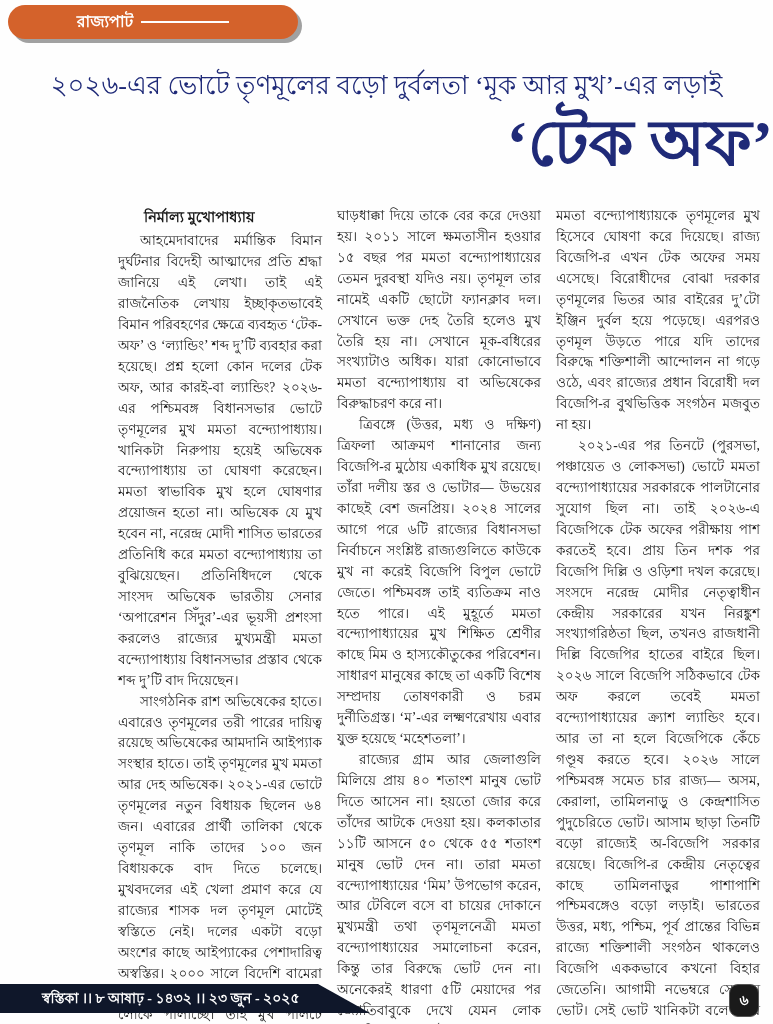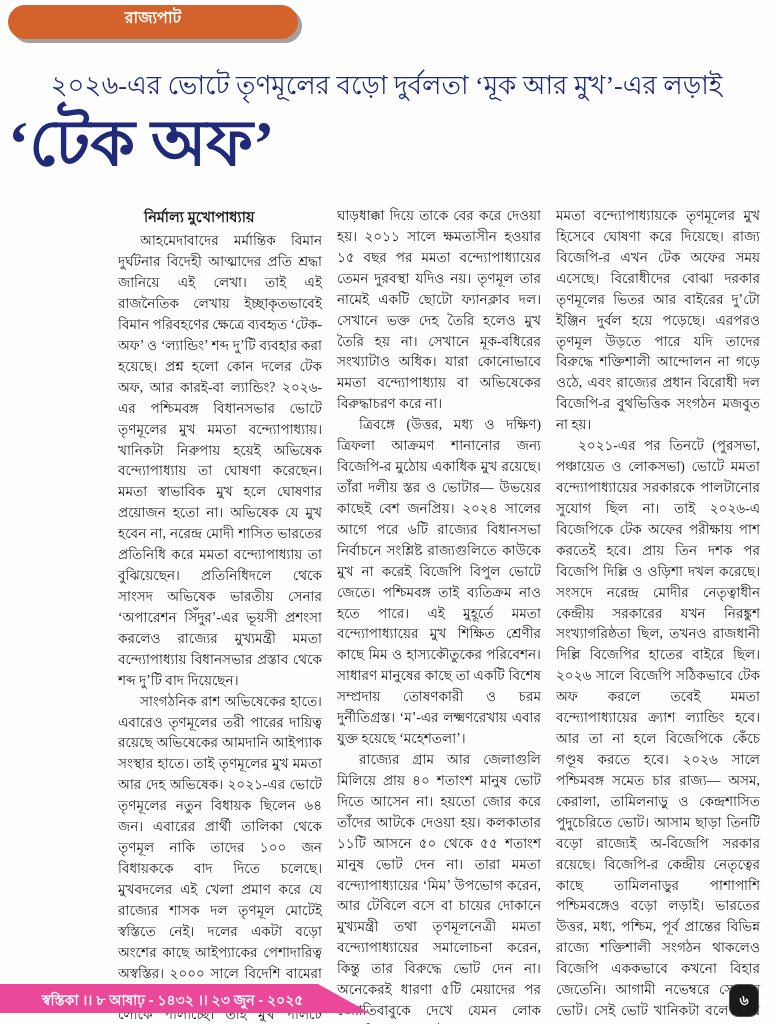--- a/index.html
+++ b/index.html
@@ -9,49 +9,48 @@
     overflow:hidden;margin:0 auto;
   }
   
   .kicker{
     position:absolute;left:8px;top:5px;width:290px;height:34px;
     background:#d4622b;border-radius:17px;
     box-shadow:4px 4px 0 rgba(145,145,145,.85);
     display:flex;align-items:center;justify-content:center;gap:8px;
     color:#ffffff;font-weight:bold;font-size:16px;
     font-family:"Liberation Sans","DejaVu Sans",sans-serif;
-    flex-direction:column;
   }
   .kicker-rule{width:88px;height:2px;background:#ffffff;}
   
   .headline{
     position:absolute;left:20px;right:20px;top:70px;
     text-align:center;color:#1f2a78;font-weight:normal;font-size:26px;line-height:1.2;
   }
   .main-title{
     position:absolute;left:0;right:0;top:104px;
-    text-align:left;color:#1f2a78;font-weight:bold;font-size:64px;line-height:1.25;margin-left:8px;
+    text-align:right;color:#1f2a78;font-weight:bold;font-size:64px;line-height:1.25;margin-left:8px;
   }
   
   .article{
     position:absolute;left:118px;right:13px;top:206px;bottom:44px;
     display:flex;gap:15px;
   }
   .col{flex:1 1 0;min-width:0;text-align:justify;font-size:13.6px;line-height:1.54;}
   .byline{font-weight:bold;font-size:14.5px;text-indent:26px;margin:0 0 3px 0;}
   .para{margin:0;text-indent:22px;}
   .para.cont{text-indent:0;}
   
   .footer-bar{
     position:absolute;left:0;bottom:11px;width:372px;height:29px;
-    background:#ec4899;
+    background:#0f172a;
     clip-path:polygon(0 0,318px 0,370px 100%,0 100%);
-    display:flex;align-items:flex-end;
+    display:flex;align-items:center;
     color:#ffffff;font-size:14px;font-weight:bold;padding-left:42px;box-sizing:border-box;
-    font-family:Liberation Sans, sans-serif;
+    font-family:Liberation Serif, serif;
   }
   .page-badge{
     position:absolute;right:14px;bottom:7px;width:28px;height:31px;
     background:#1a1a1a;border-radius:9px;border:1px solid #555;
     display:flex;align-items:center;justify-content:center;
     color:#ffffff;font-size:14px;font-weight:bold;
     font-family:"Liberation Sans","DejaVu Sans",sans-serif;
   }
 </style>
 </head>

